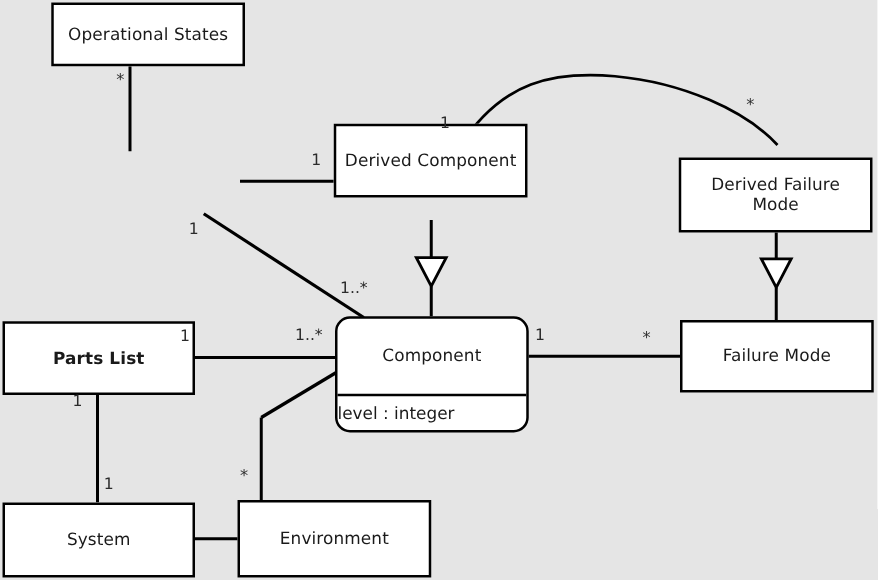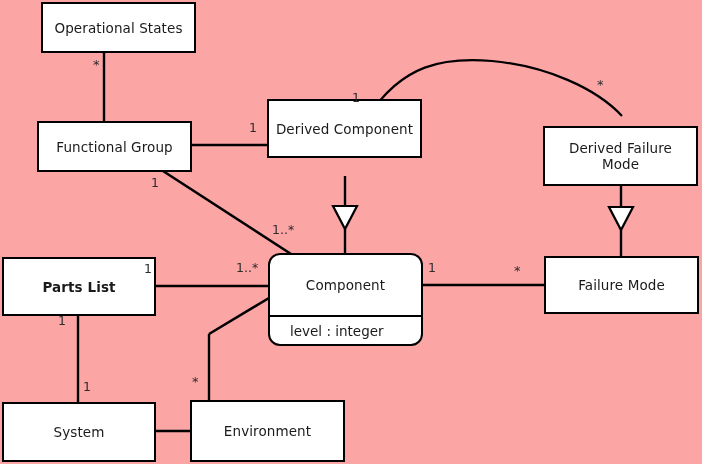--- a/index.html
+++ b/index.html
@@ -8,21 +8,21 @@
     padding: 0;
     background: #ffffff;
   }
   body {
     font-family: "DejaVu Sans", sans-serif;
   }
   #diagram-root {
     position: relative;
     width: 702px;
     height: 464px;
-    background: #fca5a5;
+    background: #e5e5e5;
     overflow: hidden;
   }
   #edge-layer {
     position: absolute;
     left: 0;
     top: 0;
     width: 702px;
     height: 464px;
   }
   .uml-class {
@@ -42,21 +42,21 @@
     font-size: 13.5px;
     color: #1a1a1a;
     letter-spacing: 0.1px;
     text-align: center;
     padding: 0 4px;
   }
   .class-attrs {
     border-top: 2px solid #000000;
     display: flex;
     align-items: center;
-    padding-left: 20px;
+    padding-left: 0;
     height: 27px;
     font-size: 13.5px;
     color: #1a1a1a;
   }
   .mult-label {
     position: absolute;
     font-size: 12.5px;
     color: #2b2b2b;
     z-index: 3;
     white-space: nowrap;
@@ -98,23 +98,20 @@
     <line x1="269" y1="298" x2="209" y2="334" stroke="#000000" stroke-width="2.6"></line>
     <line x1="209" y1="334" x2="209" y2="400" stroke="#000000" stroke-width="2.4"></line>
 
     <line x1="156" y1="431" x2="199" y2="431" stroke="#000000" stroke-width="2.4"></line>
   </svg>
 
   <div class="uml-class" style="left:41px; top:2px; width:155px; height:51px;">
     <div class="class-name">Operational States</div>
   </div>
 
-  <div class="uml-class" style="left:37px; top:121px; width:155px; height:51px;">
-    <div class="class-name">Functional Group</div>
-  </div>
 
   <div class="uml-class" style="left:267px; top:99px; width:155px; height:59px;">
     <div class="class-name">Derived Component</div>
   </div>
 
   <div class="uml-class" style="left:543px; top:126px; width:155px; height:60px;">
     <div class="class-name">Derived Failure Mode</div>
   </div>
 
   <div class="uml-class" style="left:2px; top:257px; width:154px; height:59px;font-weight:bold;">

